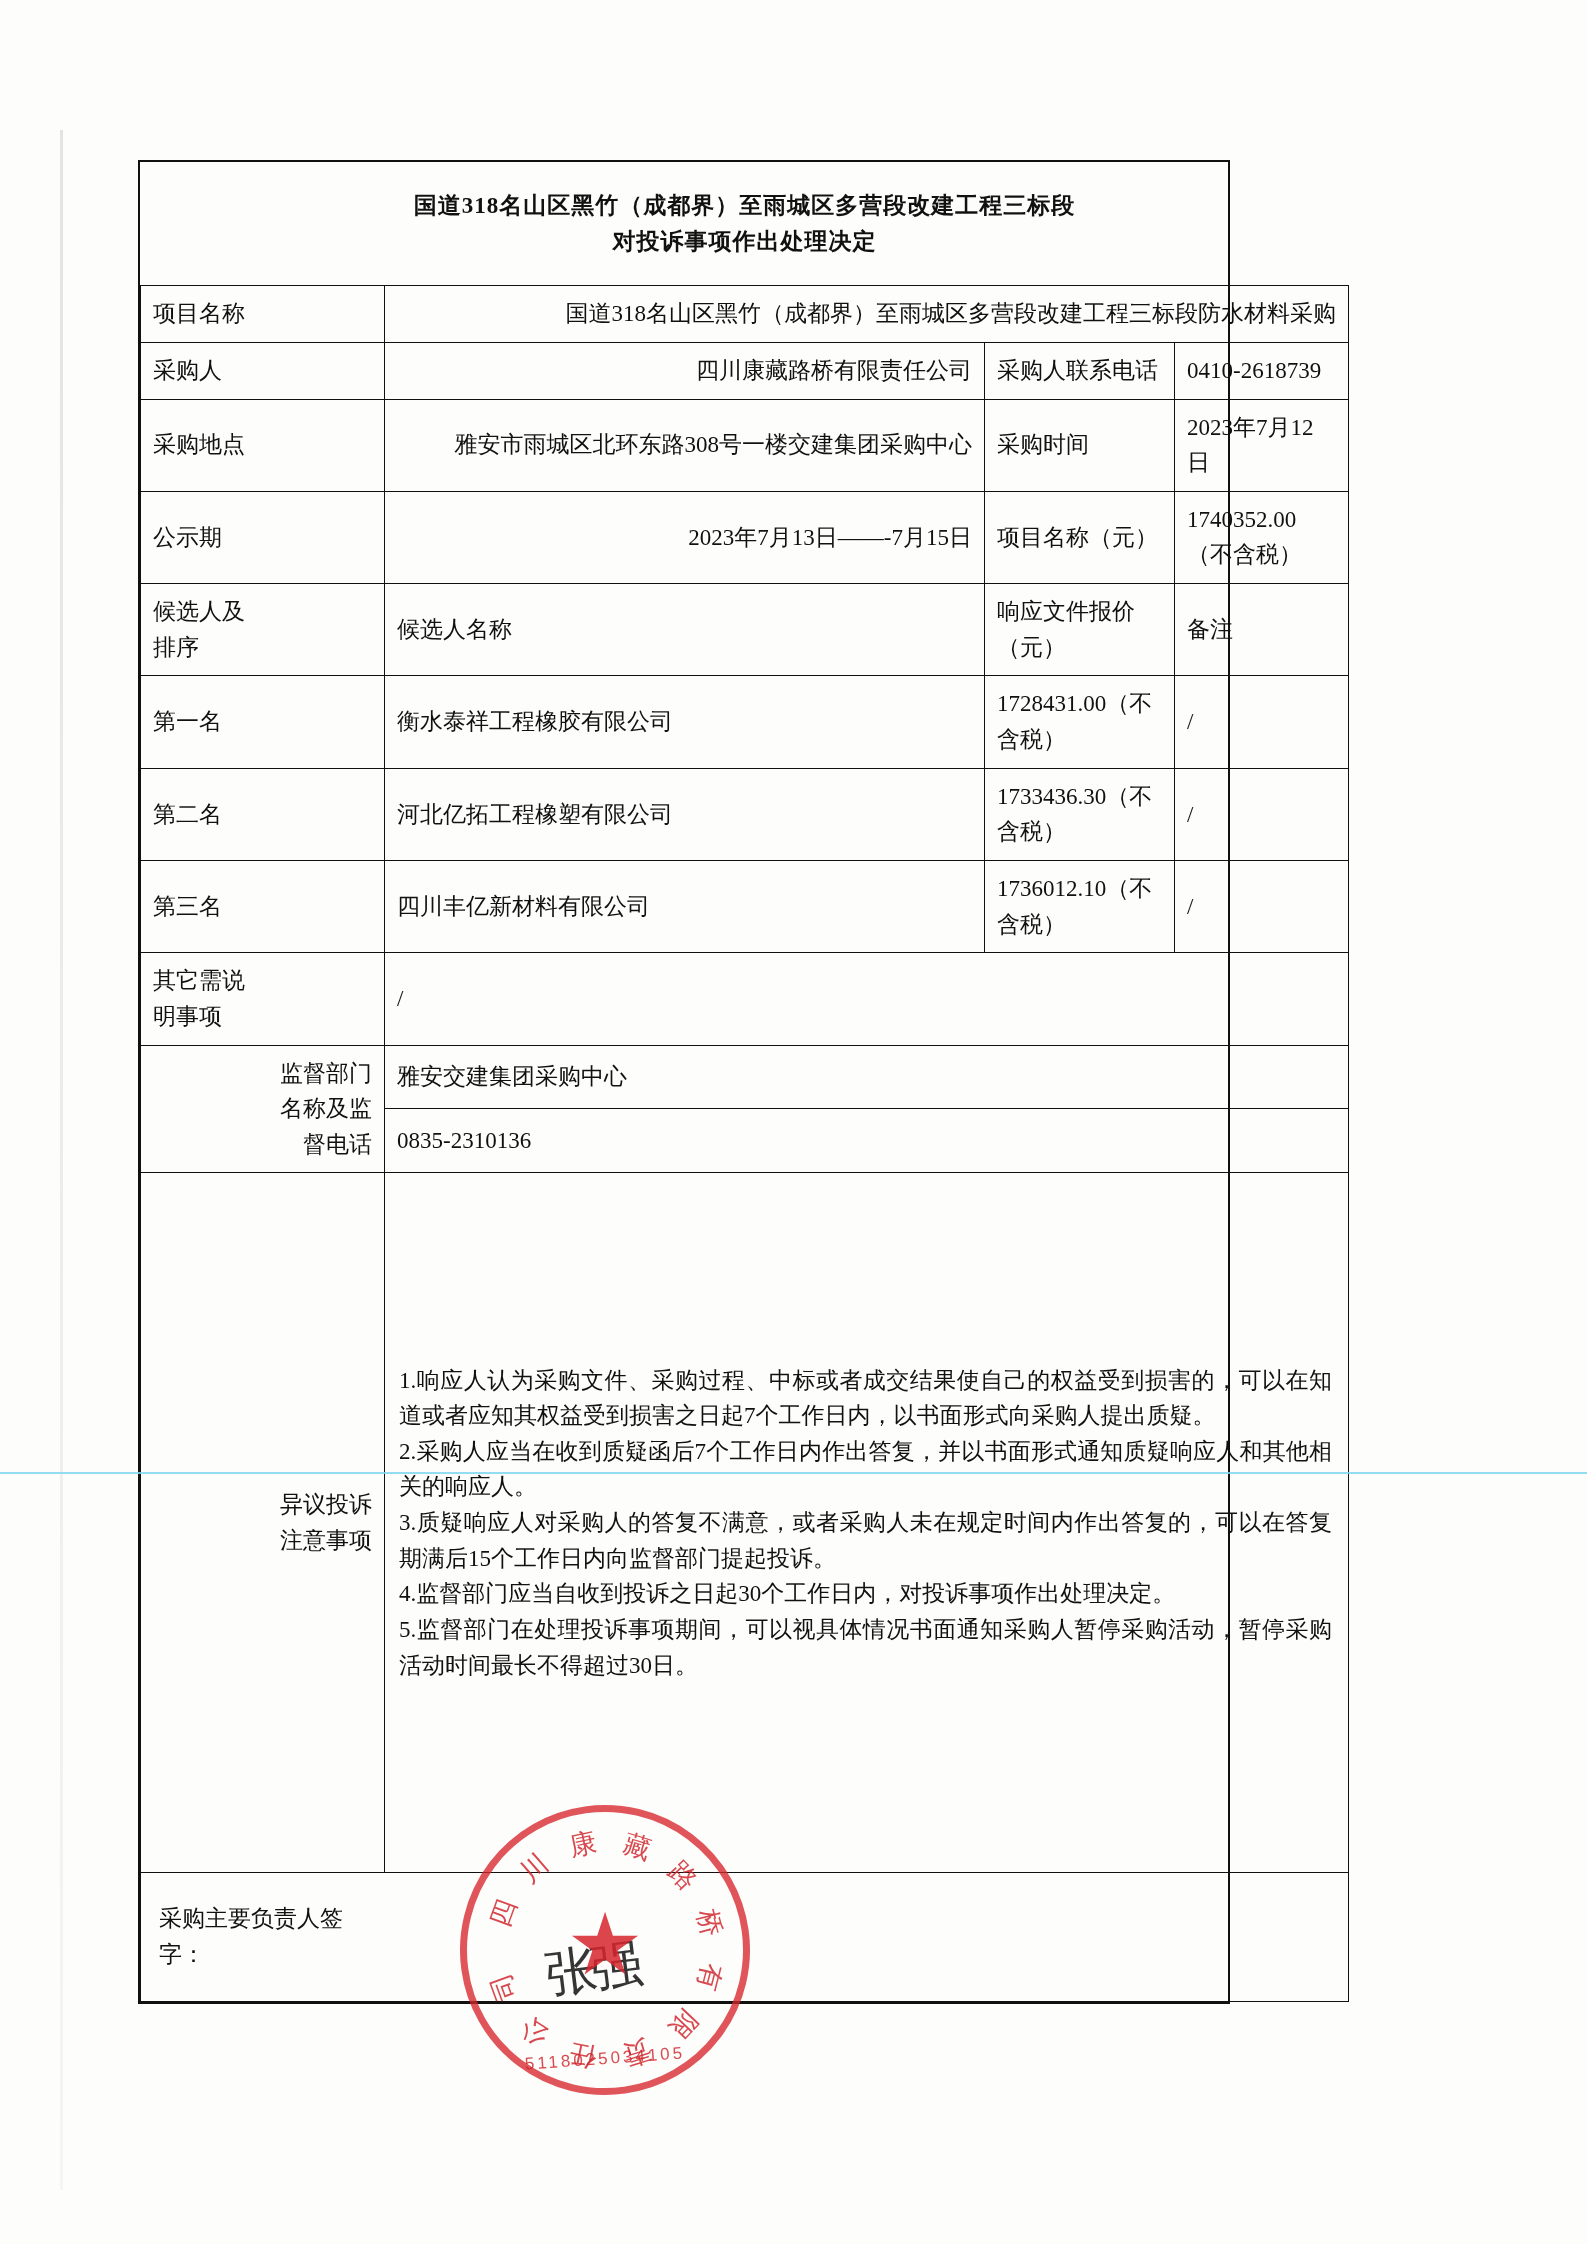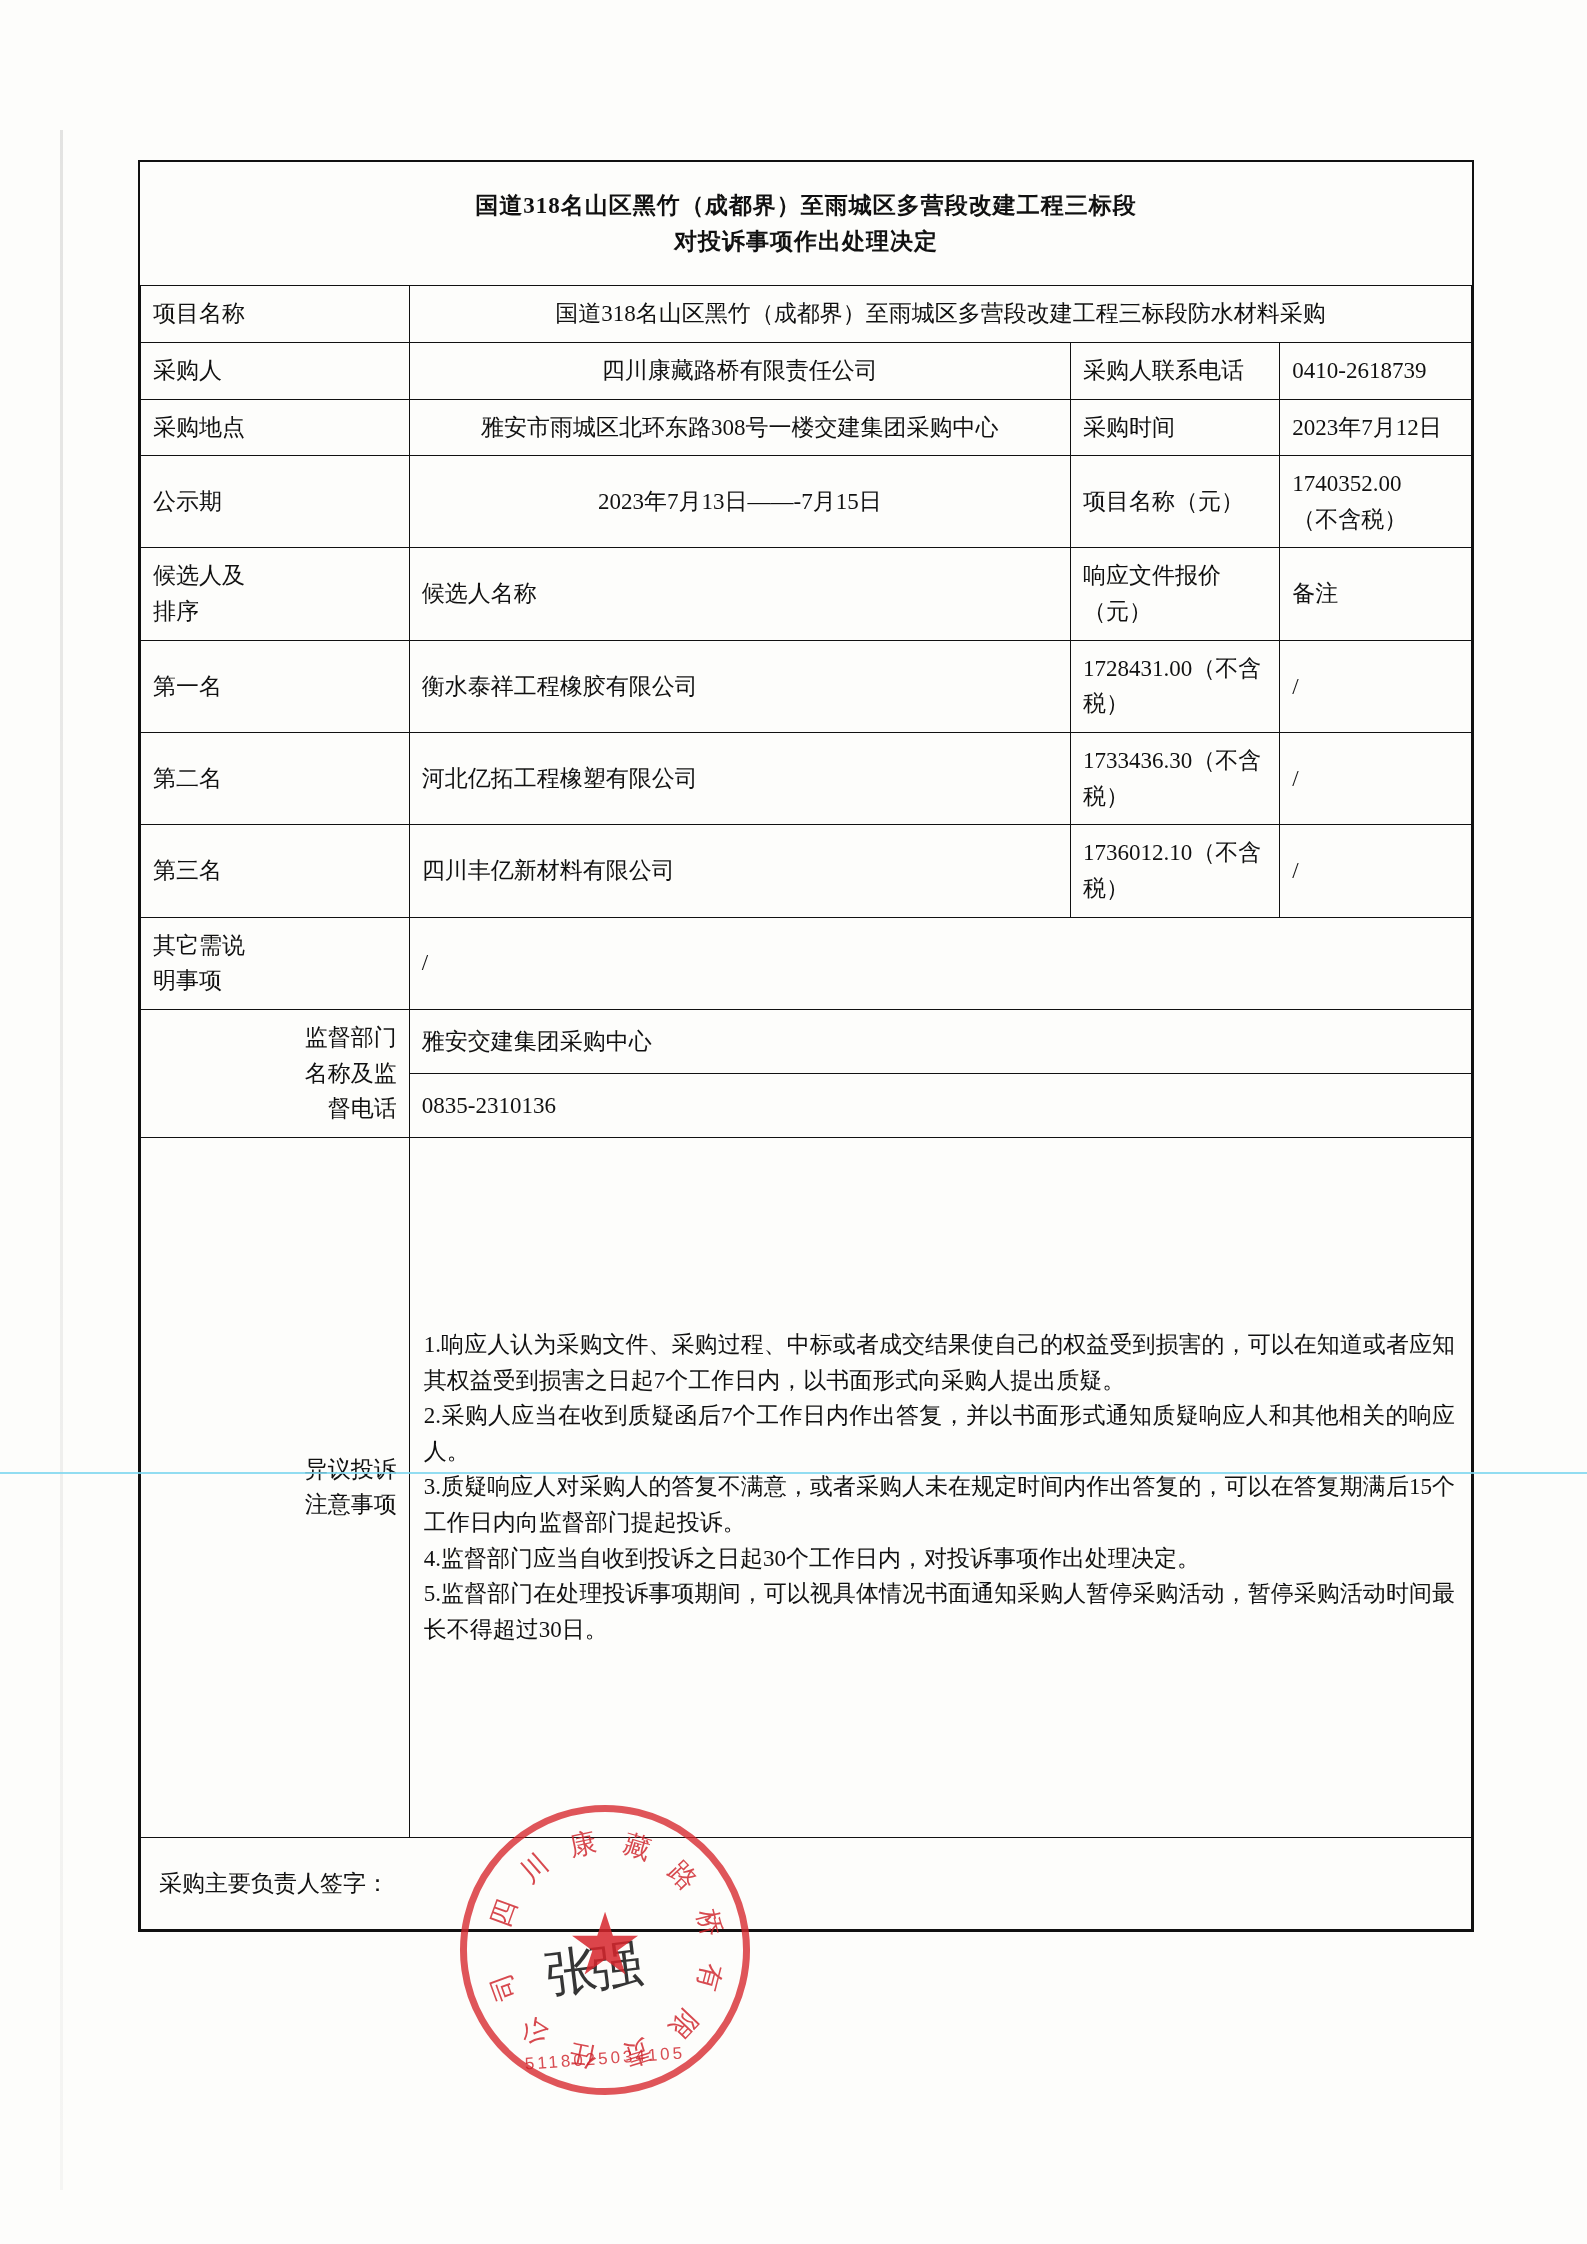--- a/index.html
+++ b/index.html
@@ -36,21 +36,21 @@
     width: 1587px; height: 2px;
     background: #7fd7ef;
     opacity: 0.85;
   }
 
   
   .doc {
     position: absolute;
     left: 138px;
     top: 160px;
-    width: 1336px;
+    width: 1092px;
     border: 2px solid #111;
     box-sizing: border-box;
   }
   table.main {
     width: 100%;
     border-collapse: collapse;
     table-layout: fixed;
   }
   table.main td {
     border: 1px solid #111;
@@ -68,21 +68,21 @@
     line-height: 1.6;
     padding: 26px 30px 26px 30px !important;
     letter-spacing: 1px;
   }
   .lbl {
     text-align: left;
     white-space: pre-line;
     font-size: 23px;
   }
   .ctr { }
-  .lft { text-align: center; }
+  .lft { text-align: right; }
   .pre { white-space: pre-line; }
 
   .notes {
     font-size: 22.5px;
     line-height: 1.62;
     text-align: justify;
     padding: 18px 16px 18px 14px !important;
     vertical-align: top;
   }
   .tall-label {

